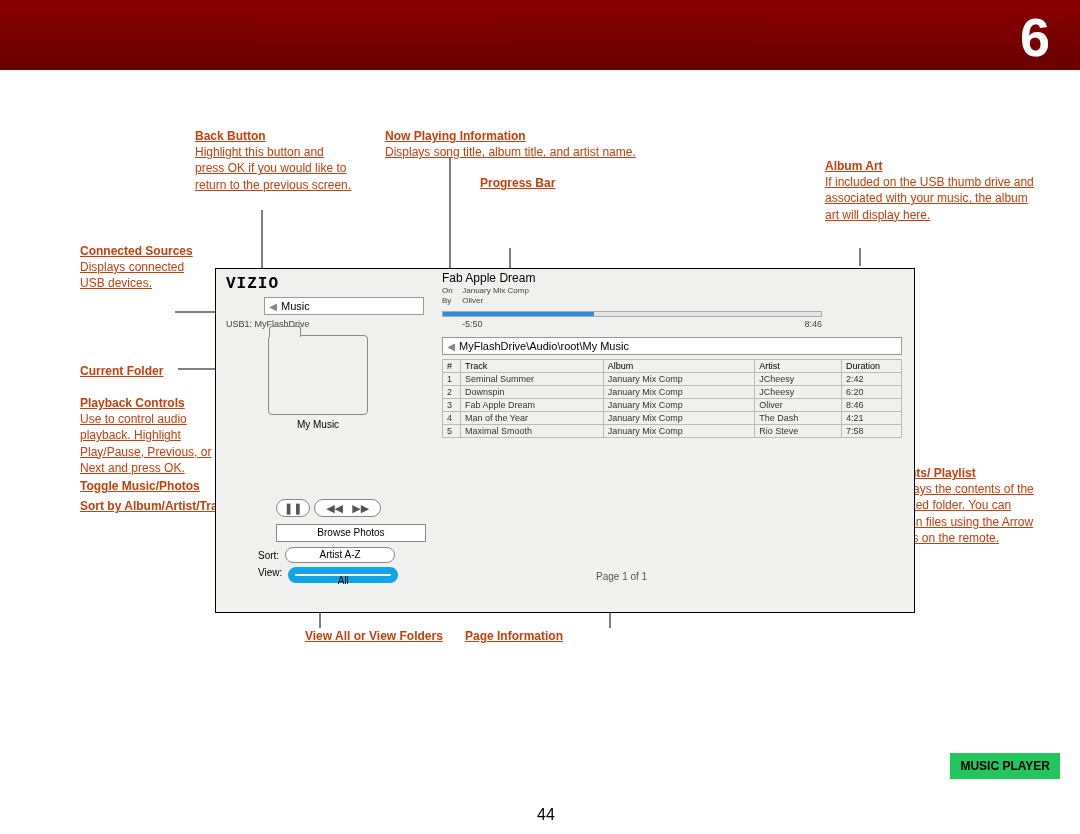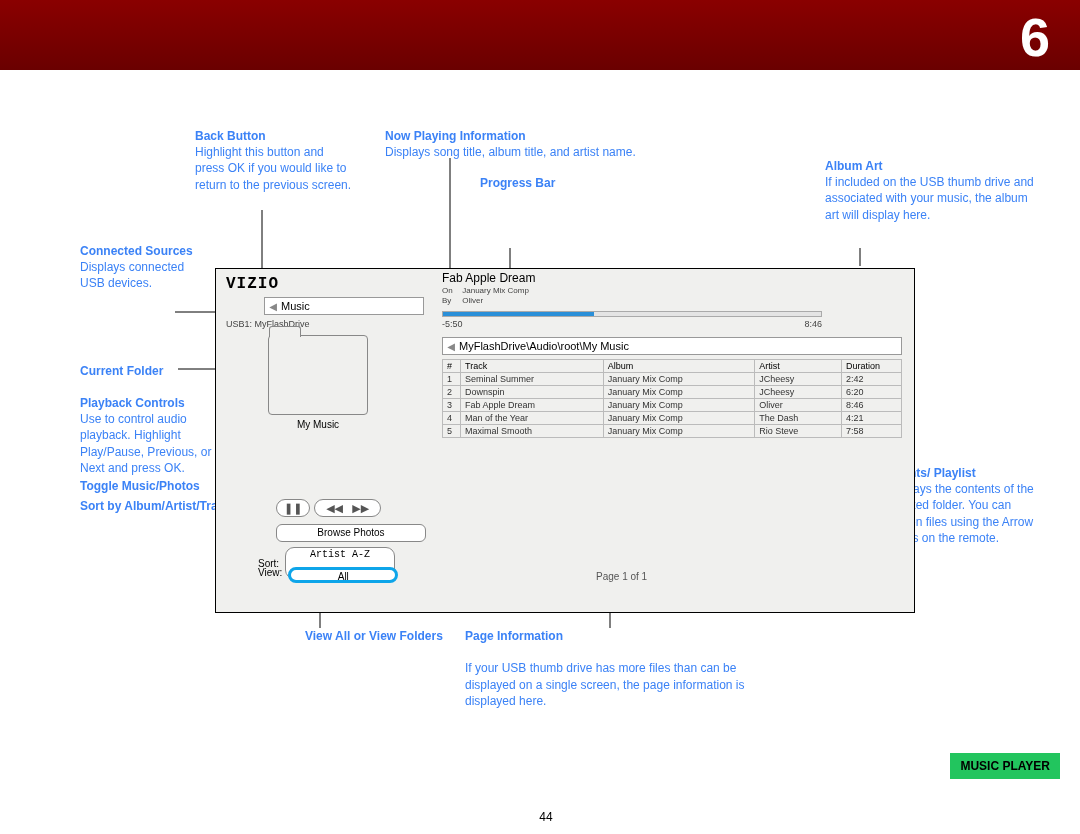--- a/index.html
+++ b/index.html
@@ -1,52 +1,52 @@
 <!DOCTYPE html>
 <html><head>
 <meta charset="utf-8">
 <style>
   * { box-sizing: border-box; margin: 0; padding: 0; }
   body { font-family: "Helvetica Neue", Arial, sans-serif; font-size: 12px; color: #000; width: 1080px; height: 834px; position: relative; background: #fff; }
   .red-band { position: absolute; top: 0; left: 0; right: 0; height: 70px; background: linear-gradient(#8a0000,#6a0000); }
   .chapter-num { position: absolute; top: 6px; right: 30px; font-size: 54px; font-weight: 700; color: #fff; }
   .page-area { position: absolute; top: 80px; left: 50px; right: 30px; bottom: 0; background: #fff; }
-  .ann { position: absolute; font-size: 12px; line-height: 1.35; color: #3b82f6; }
+  .ann { position: absolute; font-size: 12px; line-height: 1.35; color: #c2410c; text-decoration: underline; }
   .ann .h { font-weight: 700; }
-  .page-footer-num { position: absolute; bottom: 10px; left: 12px; right: 0; text-align: center; font-size: 12px; }
+  .page-footer-num { position: absolute; bottom: 10px; left: 12px; right: 0; text-align: center; font-size: 16px; }
   .tag-box { position: absolute; right: 20px; bottom: 55px; background: #22c55e; padding: 6px 10px; font-weight: 700; font-size: 12px; }
 
   
   .win { position: absolute; left: 165px; top: 188px; width: 700px; height: 345px; border: 1px solid #000; background: #f0f0ee; }
   .win .logo { position: absolute; top: 6px; left: 10px; font-family: Liberation Mono, monospace; font-weight: 700; letter-spacing: 1px; font-size: 16px; }
   .win .back-row { position: absolute; top: 28px; left: 48px; width: 160px; height: 18px; border: 1px solid #999; background: #fff; font-size: 11px; display: flex; align-items: center; }
   .win .back-row .arrow { width: 16px; text-align: center; color: #888; font-size: 10px; }
   .win .usb-label { position: absolute; top: 50px; left: 10px; font-size: 9px; color: #444; }
   .win .folder-icon { position: absolute; top: 66px; left: 52px; width: 100px; height: 80px; border: 1px solid #888; border-radius: 4px; background: #f0f0ee; }
   .win .folder-icon:before { content: ""; position: absolute; top: -10px; left: 0; width: 30px; height: 10px; border: 1px solid #888; border-bottom: none; border-radius: 3px 3px 0 0; background: #f0f0ee; }
   .win .folder-label { position: absolute; top: 150px; left: 52px; width: 100px; text-align: center; font-size: 10px; }
 
   .win .play-controls { position: absolute; top: 230px; left: 60px; width: 105px; display: flex; gap: 4px; }
   .win .play-controls .pill { flex: 1; height: 18px; border: 1px solid #888; border-radius: 10px; background: #fff; text-align: center; font-size: 11px; line-height: 16px; color: #555; }
   .win .play-controls .pill.double { flex: 2; }
-  .win .btn-row { position: absolute; left: 60px; width: 150px; height: 18px; border: 1px solid #888; border-radius: 6px; background: #fff; font-size: 10px; text-align: center; line-height: 16px; }
+  .win .btn-row { position: absolute; left: 60px; width: 150px; height: 18px; border: 1px solid #888; border-radius: 0; background: #fff; font-size: 10px; text-align: center; line-height: 16px; }
   .win .btn-browse { top: 255px; }
   .win .sort-row { position: absolute; top: 278px; left: 42px; font-size: 10px; display: flex; align-items: center; gap: 6px; }
-  .win .sort-row .pill2 { width: 110px; height: 32px; border: 1px solid #888; border-radius: 9px; background: #fff; font-size: 10px; text-align: center; line-height: 14px; font-family: Liberation Mono, monospace; }
+  .win .sort-row .pill2 { width: 110px; height: 16px; border: 1px solid #888; border-radius: 9px; background: #fff; font-size: 10px; text-align: center; line-height: 14px; }
   .win .view-row { position: absolute; top: 298px; left: 42px; font-size: 10px; display: flex; gap: 6px; }
-  .win .view-row .pill2 { width: 110px; height: 16px; border: 3px solid #0ea5e9; border-radius: 9px; background: #fff; font-size: 10px; text-align: center; line-height: 14px; }
+  .win .view-row .pill2 { width: 110px; height: 16px; border: 7px solid #0ea5e9; border-radius: 9px; background: #fff; font-size: 10px; text-align: center; line-height: 14px; }
 
   
   .np-title { position: absolute; top: 2px; left: 226px; font-size: 12px; }
   .np-meta { position: absolute; top: 17px; left: 226px; font-size: 8px; color: #444; line-height: 1.2; }
   .np-meta .k { display: inline-block; width: 18px; }
   .prog { position: absolute; top: 42px; left: 226px; width: 380px; }
   .prog .bar { height: 6px; background: #e4e4e4; border: 1px solid #aaa; position: relative; }
   .prog .bar .fill { position: absolute; top: 0; left: 0; bottom: 0; width: 40%; background: #2a8fd8; }
-  .prog .times { display: flex; justify-content: space-between; font-size: 9px; color: #444; margin-top: 2px; }
+  .prog .times { display: flex; justify-content: space-between; font-size: 9px; color: #444; margin-top: 2px; margin-left: 20px; }
 
   .crumb-row { position: absolute; top: 68px; left: 226px; width: 460px; height: 18px; border: 1px solid #999; background: #fff; display: flex; align-items: center; font-size: 11px; }
   .crumb-row .arrow { width: 16px; text-align: center; color: #888; font-size: 10px; }
 
   .tbl { position: absolute; top: 90px; left: 226px; width: 460px; border-collapse: collapse; font-size: 9px; }
   .tbl th, .tbl td { border: 1px solid #bbb; padding: 1px 4px; text-align: left; font-weight: 400; color: #333; }
   .tbl th { color: #000; }
   .tbl th:nth-child(1), .tbl td:nth-child(1){ width:18px; }
   .tbl th:nth-child(5), .tbl td:nth-child(5){ width:60px; }
 
@@ -93,21 +93,20 @@
     <span class="h">Toggle Music/Photos</span>
   </div>
   <div class="ann" style="left:30px; top:418px; width:180px;">
     <span class="h">Sort by Album/Artist/Track</span>
   </div>
   <div class="ann" style="left:215px; top:548px; width:150px;margin-left:40px;">
     <span class="h">View All or View Folders</span>
   </div>
   <div class="ann" style="left:415px; top:548px; width:300px;">
     <span class="h">Page Information</span><br><br>
-    <span>If your USB thumb drive has more files than can be displayed on a single screen, the page information is displayed here.</span>
   </div>
   <div class="ann" style="left:785px; top:385px; width:200px;">
     <span class="h">Folder Contents/ Playlist</span><br>
     <span>This area displays the contents of the currently selected folder. You can browse between files using the Arrow and OK buttons on the remote.</span>
   </div>
 
   <svg class="lines" width="1000" height="760">
     <g stroke="#000" stroke-width="1" fill="none">
       <line x1="212" y1="130" x2="212" y2="216"></line>
       <line x1="200" y1="216" x2="218" y2="216"></line>

